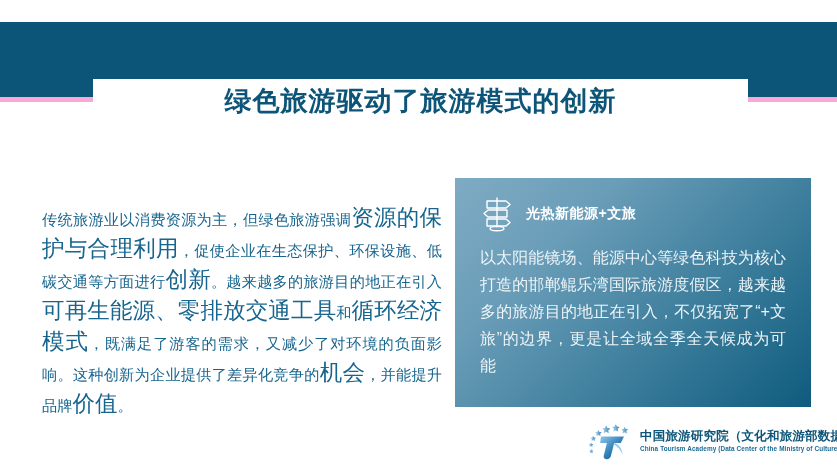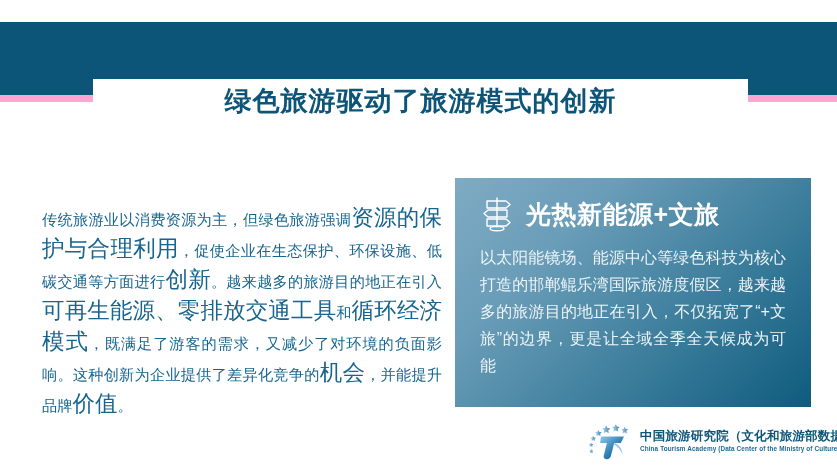--- a/index.html
+++ b/index.html
@@ -16,21 +16,21 @@
   }
 
   
   #header-band {
     position: absolute;
     left: 0;
     top: 22px;
     width: 837px;
     height: 80px;
     background: #0d5578;
-    border-bottom: 7px solid #f9a8d4;
+    border-bottom: 5px solid #f9a8d4;
     box-sizing: border-box;
   }
   #title-box {
     position: absolute;
     left: 93px;
     top: 57px;
     width: 655px;
     height: 44px;
     background: #ffffff;
     display: flex;
@@ -83,21 +83,21 @@
     gap: 12px;
   }
   #signpost-icon {
     width: 34px;
     height: 36px;
     flex: none;
     display: block;
   }
   #card-title {
     color: #ffffff;
-    font-size: 25px;
+    font-size: 14px;
     font-weight: bold;
     letter-spacing: 0.5px;
     white-space: nowrap;
   }
   #card-body {
     position: absolute;
     left: 25px;
     top: 66px;
     width: 306px;
     color: #edf4f8;

